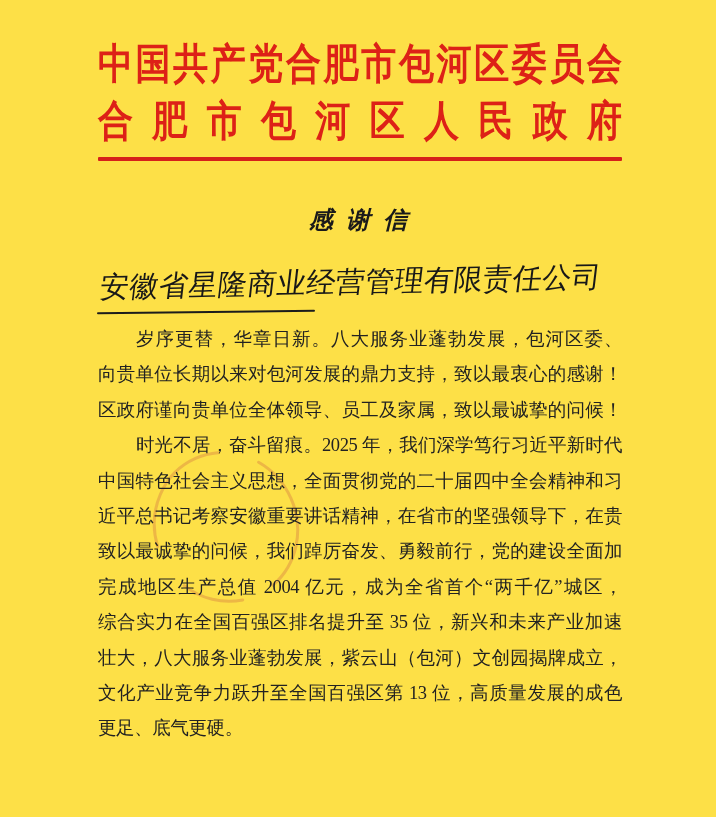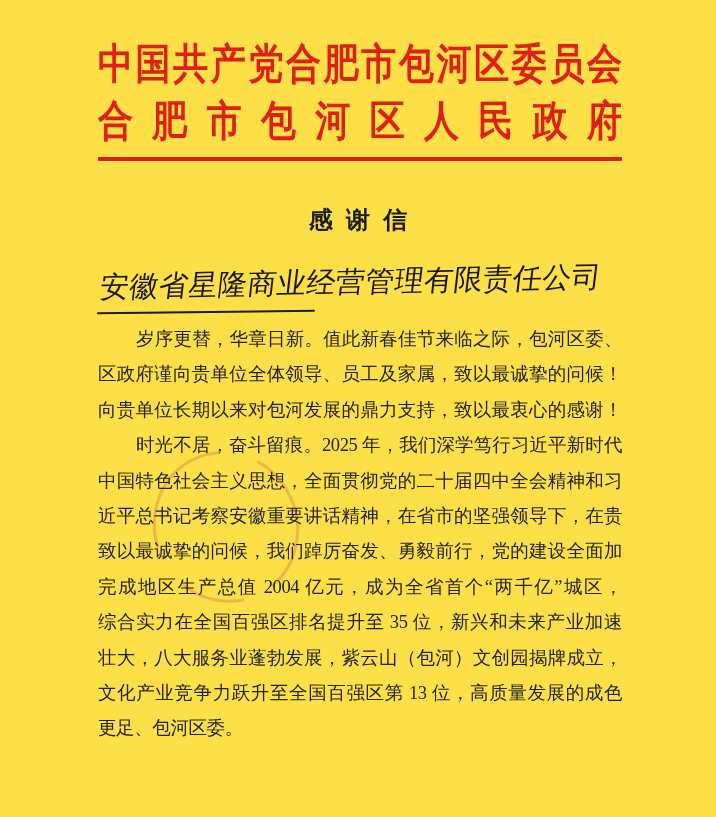--- a/index.html
+++ b/index.html
@@ -53,20 +53,21 @@
     position: absolute;
     left: 0;
     top: 204px;
     width: 716px;
     text-align: center;
     font-size: 24px;
     font-weight: bold;
     color: #1a1a1a;
     letter-spacing: 0.55em;
     text-indent: 0.55em;
+    font-style: italic;
   }
 
   
   .recipient {
     position: absolute;
     left: 100px;
     top: 268px;
     width: 300px;
     font-size: 29px;
     color: #181818;
@@ -133,27 +134,27 @@
   <div class="letter-title">感谢信</div>
 
   <div class="recipient">安徽省星隆商业经营管理有限责任公司</div>
   <div class="hand-underline"></div>
 
   <svg class="seal-bleed" width="158" height="164" viewBox="0 0 158 164">
     <ellipse cx="78" cy="81" rx="71" ry="75" fill="none" stroke="rgba(196,80,63,0.28)" stroke-width="3" stroke-linecap="round" stroke-dasharray="95 34 62 48 128 42 64 30" transform="rotate(-24 78 81)"></ellipse>
   </svg>
 
   <div class="letter-body">
-    <div class="body-line first">岁序更替，华章日新。值此新春佳节来临之际，包河区委、</div>
+    <div class="body-line first">岁序更替，华章日新。八大服务业蓬勃发展，包河区委、</div>
+    <div class="body-line">向贵单位长期以来对包河发展的鼎力支持，致以最衷心的感谢！</div>
     <div class="body-line">区政府谨向贵单位全体领导、员工及家属，致以最诚挚的问候！</div>
-    <div class="body-line">向贵单位长期以来对包河发展的鼎力支持，致以最衷心的感谢！</div>
     <div class="body-line first">时光不居，奋斗留痕。2025 年，我们深学笃行习近平新时代</div>
     <div class="body-line">中国特色社会主义思想，全面贯彻党的二十届四中全会精神和习</div>
     <div class="body-line">近平总书记考察安徽重要讲话精神，在省市的坚强领导下，在贵</div>
     <div class="body-line">致以最诚挚的问候，我们踔厉奋发、勇毅前行，党的建设全面加</div>
     <div class="body-line">完成地区生产总值 2004 亿元，成为全省首个“两千亿”城区，</div>
     <div class="body-line">综合实力在全国百强区排名提升至 35 位，新兴和未来产业加速</div>
     <div class="body-line">壮大，八大服务业蓬勃发展，紫云山（包河）文创园揭牌成立，</div>
     <div class="body-line">文化产业竞争力跃升至全国百强区第 13 位，高质量发展的成色</div>
-    <div class="body-line last">更足、包河区委。</div>
+    <div class="body-line last">更足、底气更硬。</div>
   </div>
 
 </div>
 
 </body></html>

